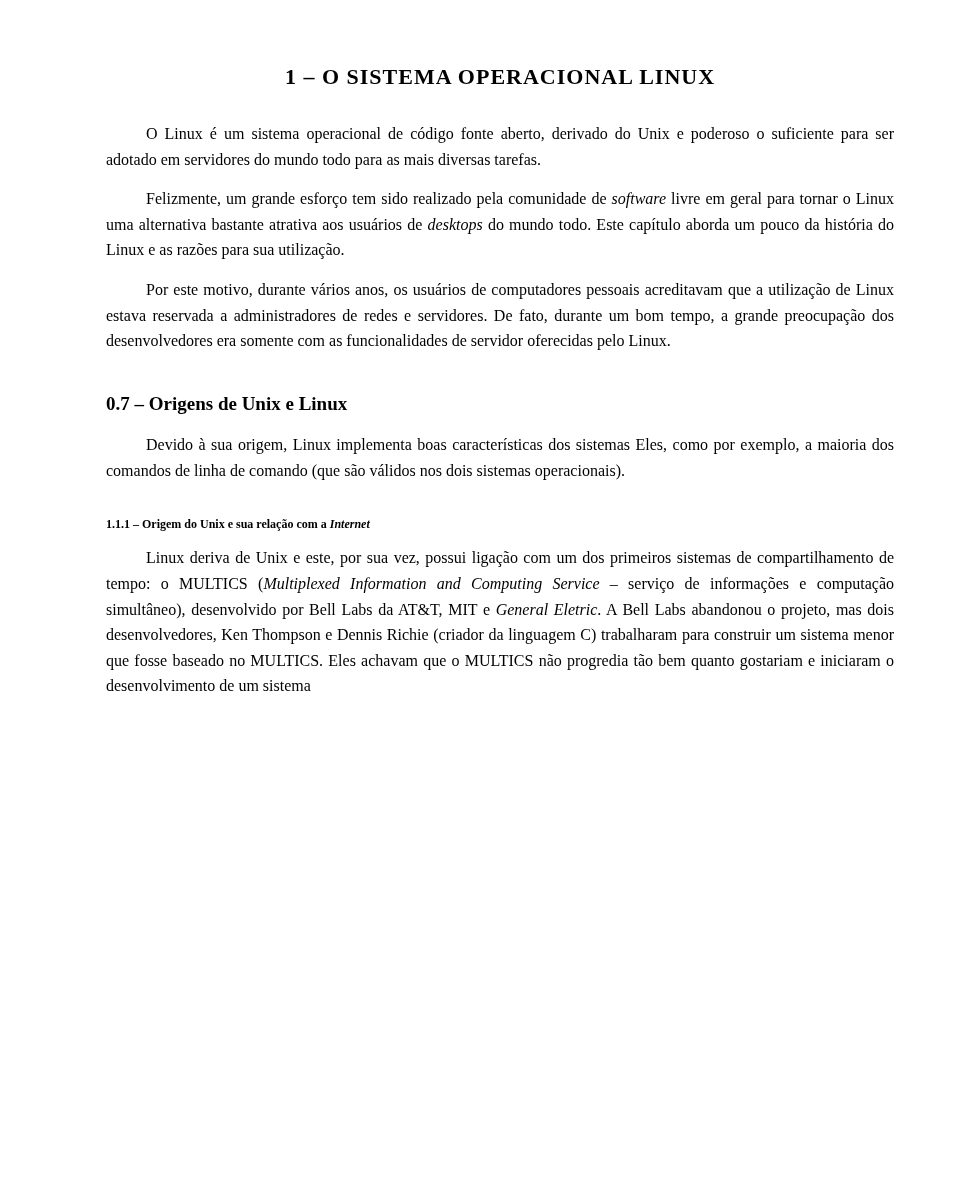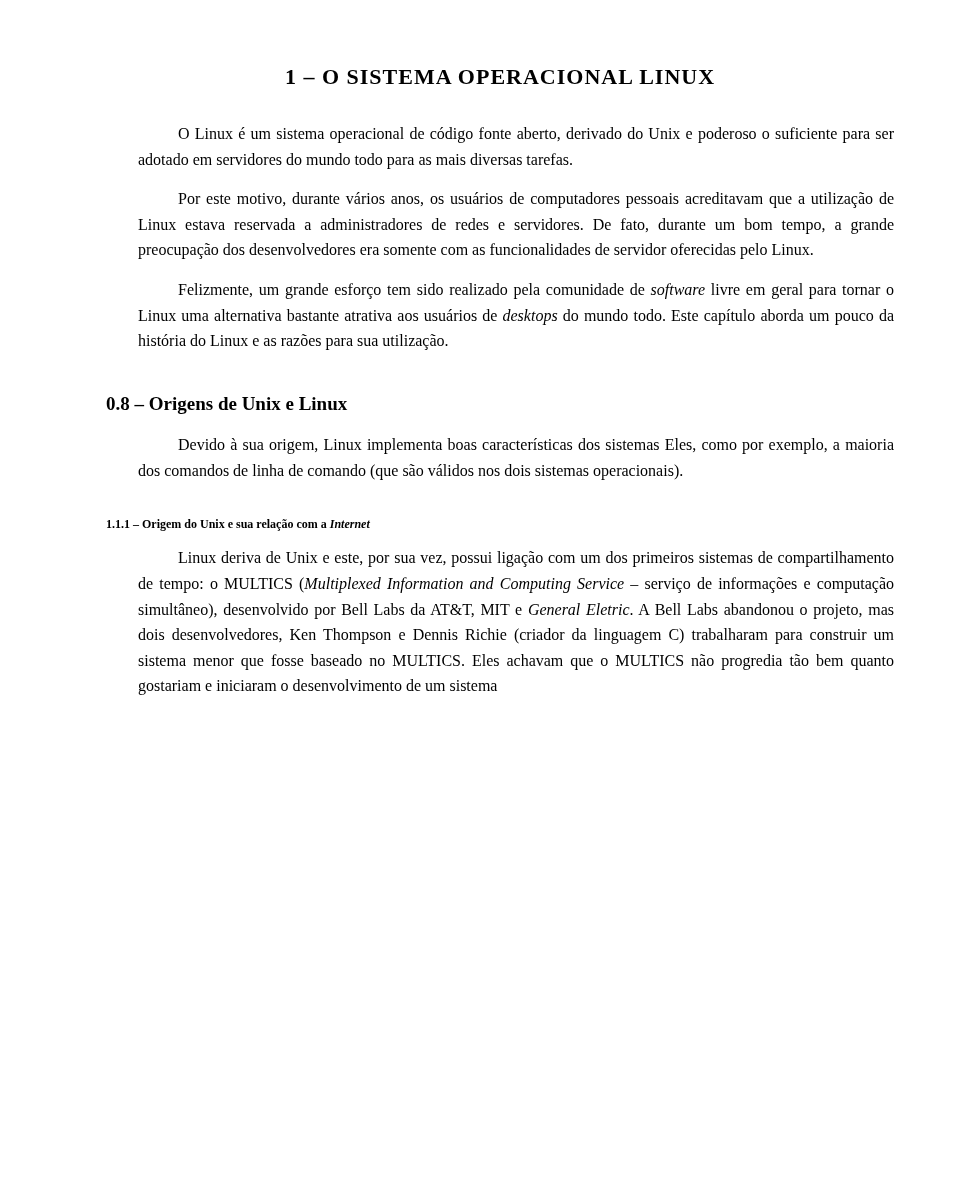--- a/index.html
+++ b/index.html
@@ -47,51 +47,50 @@
       margin-bottom: 12px;
       font-family: 'Times New Roman', Times, serif;
     }
 
     p.body-text {
       text-align: justify;
       margin-bottom: 14px;
       text-indent: 40px;
       font-size: 16px;
       line-height: 1.6;
-      margin-left: 32px;
     }
 
     p.body-text em, span.italic {
       font-style: italic;
     }
 
     .section-gap {
       margin-top: 24px;
     }
   </style>
 </head>
 <body>
 
 <div class="page">
 
   <h1 class="chapter-title">1 – O SISTEMA OPERACIONAL LINUX</h1>
 
   <p class="body-text">O Linux é um sistema operacional de código fonte aberto, derivado do Unix e poderoso o suficiente para ser adotado em servidores do mundo todo para as mais diversas tarefas.</p>
 
   <p class="body-text">
-    Por este motivo, durante vários anos, os usuários de computadores pessoais acreditavam que a utilização de Linux estava reservada a administradores de redes e servidores. De fato, durante um bom tempo, a grande preocupação dos desenvolvedores era somente com as funcionalidades de servidor oferecidas pelo Linux.
+    Felizmente, um grande esforço tem sido realizado pela comunidade de <em>software</em> livre em geral para tornar o Linux uma alternativa bastante atrativa aos usuários de <em>desktops</em> do mundo todo. Este capítulo aborda um pouco da história do Linux e as razões para sua utilização.
   </p>
 
   <p class="body-text">
-    Felizmente, um grande esforço tem sido realizado pela comunidade de <em>software</em> livre em geral para tornar o Linux uma alternativa bastante atrativa aos usuários de <em>desktops</em> do mundo todo. Este capítulo aborda um pouco da história do Linux e as razões para sua utilização.
+    Por este motivo, durante vários anos, os usuários de computadores pessoais acreditavam que a utilização de Linux estava reservada a administradores de redes e servidores. De fato, durante um bom tempo, a grande preocupação dos desenvolvedores era somente com as funcionalidades de servidor oferecidas pelo Linux.
   </p>
 
   <div class="section-gap"></div>
 
-  <h2 class="section-title">0.8 – Origens de Unix e Linux</h2>
+  <h2 class="section-title">0.7 – Origens de Unix e Linux</h2>
 
   <p class="body-text">
     Devido à sua origem, Linux implementa boas características dos sistemas Eles, como por exemplo, a maioria dos comandos de linha de comando (que são válidos nos dois sistemas operacionais).
   </p>
 
   <div class="section-gap"></div>
 
   <h3 class="subsection-title">
     1.1.1 – Origem do Unix e sua relação com a <em>Internet</em>
   </h3>

